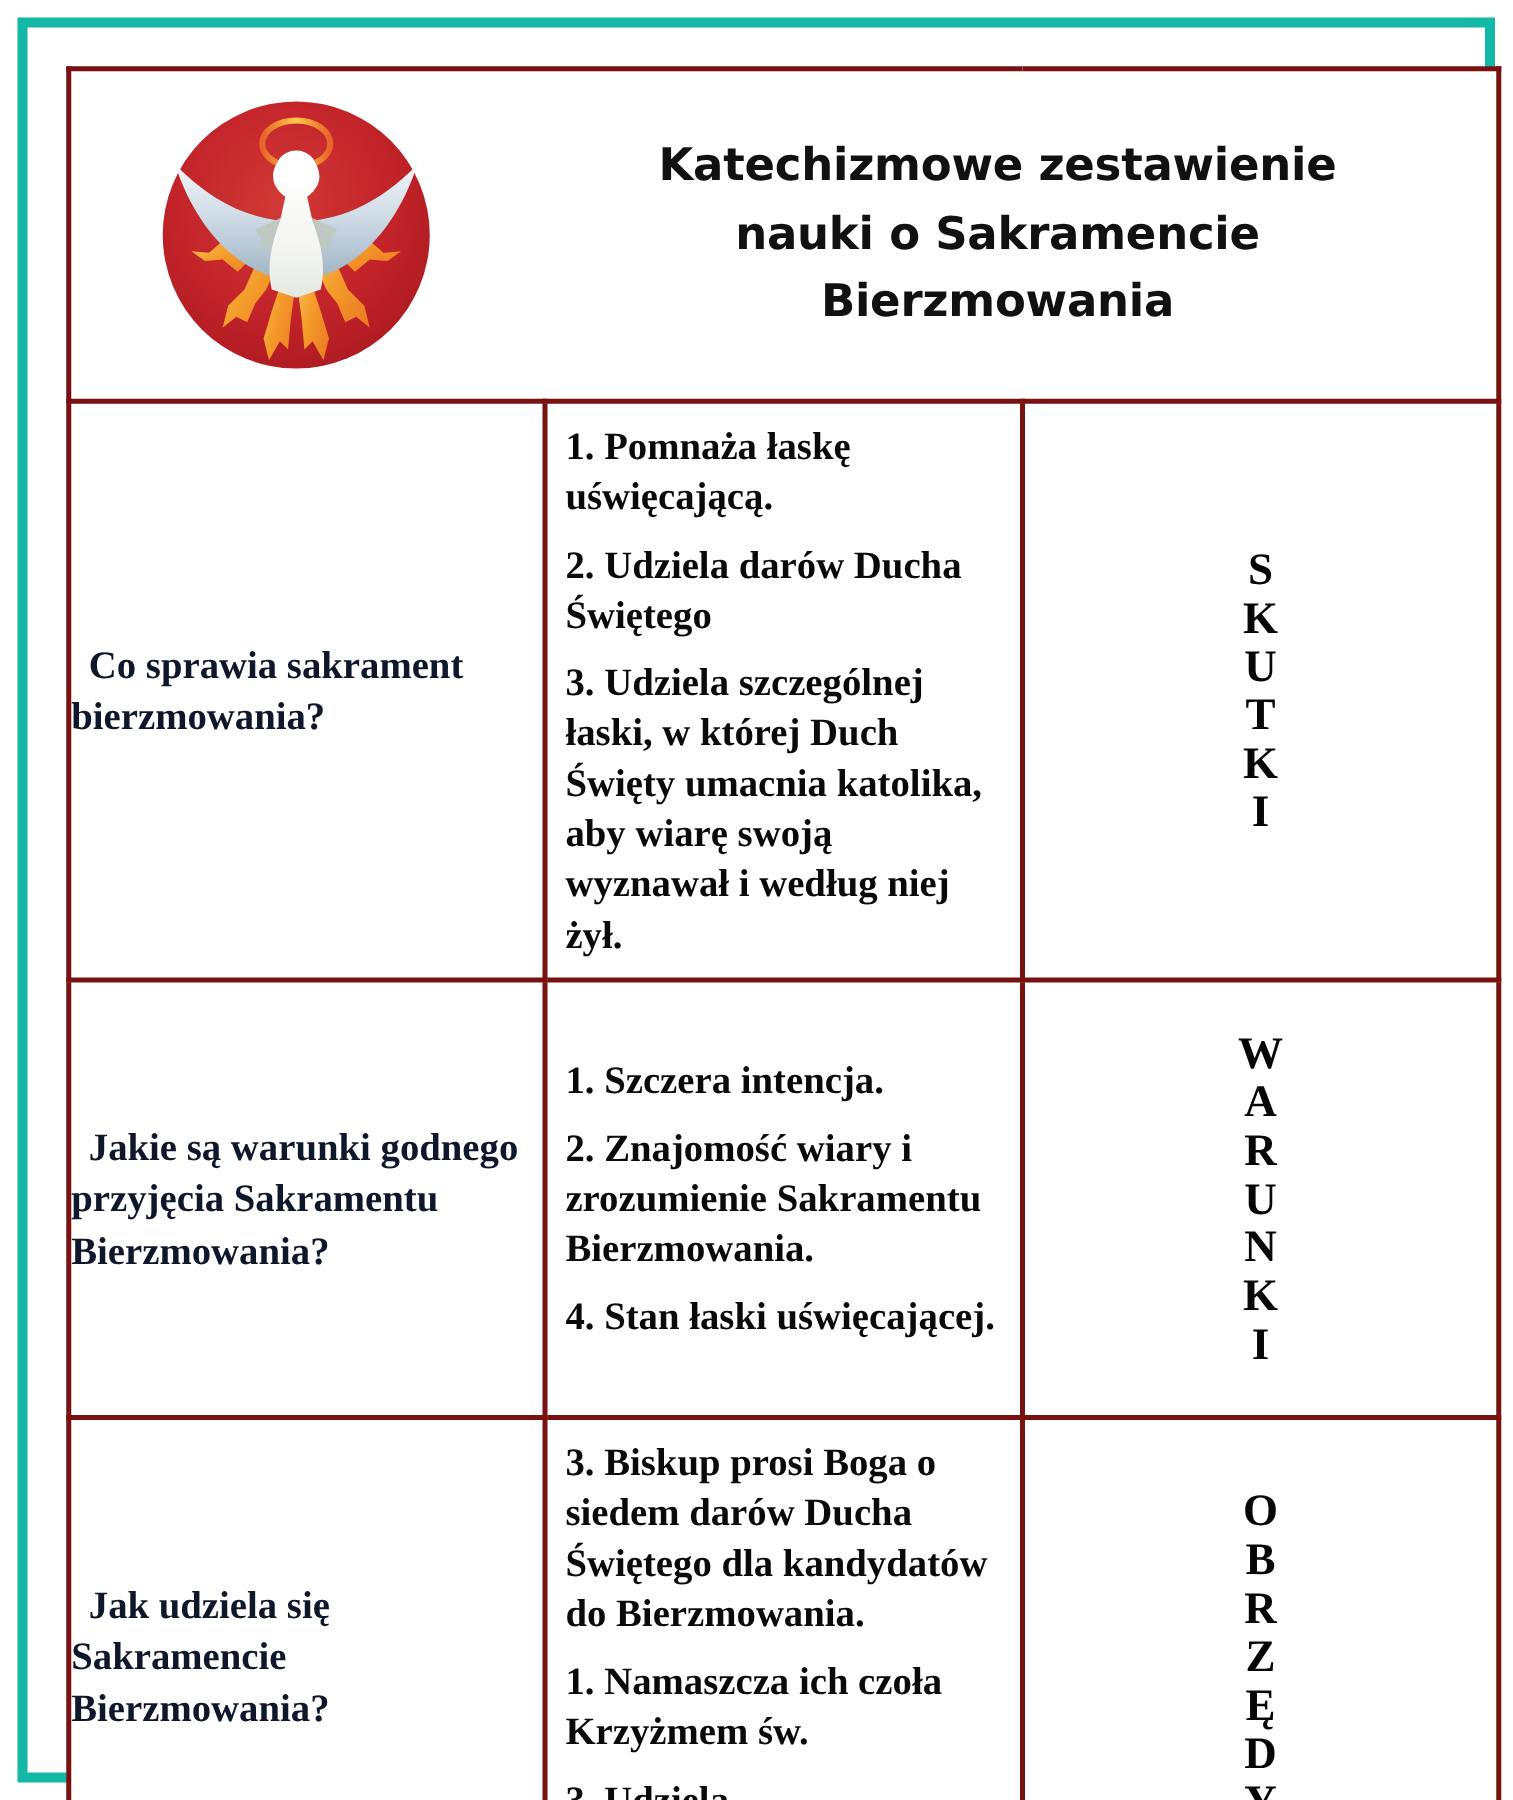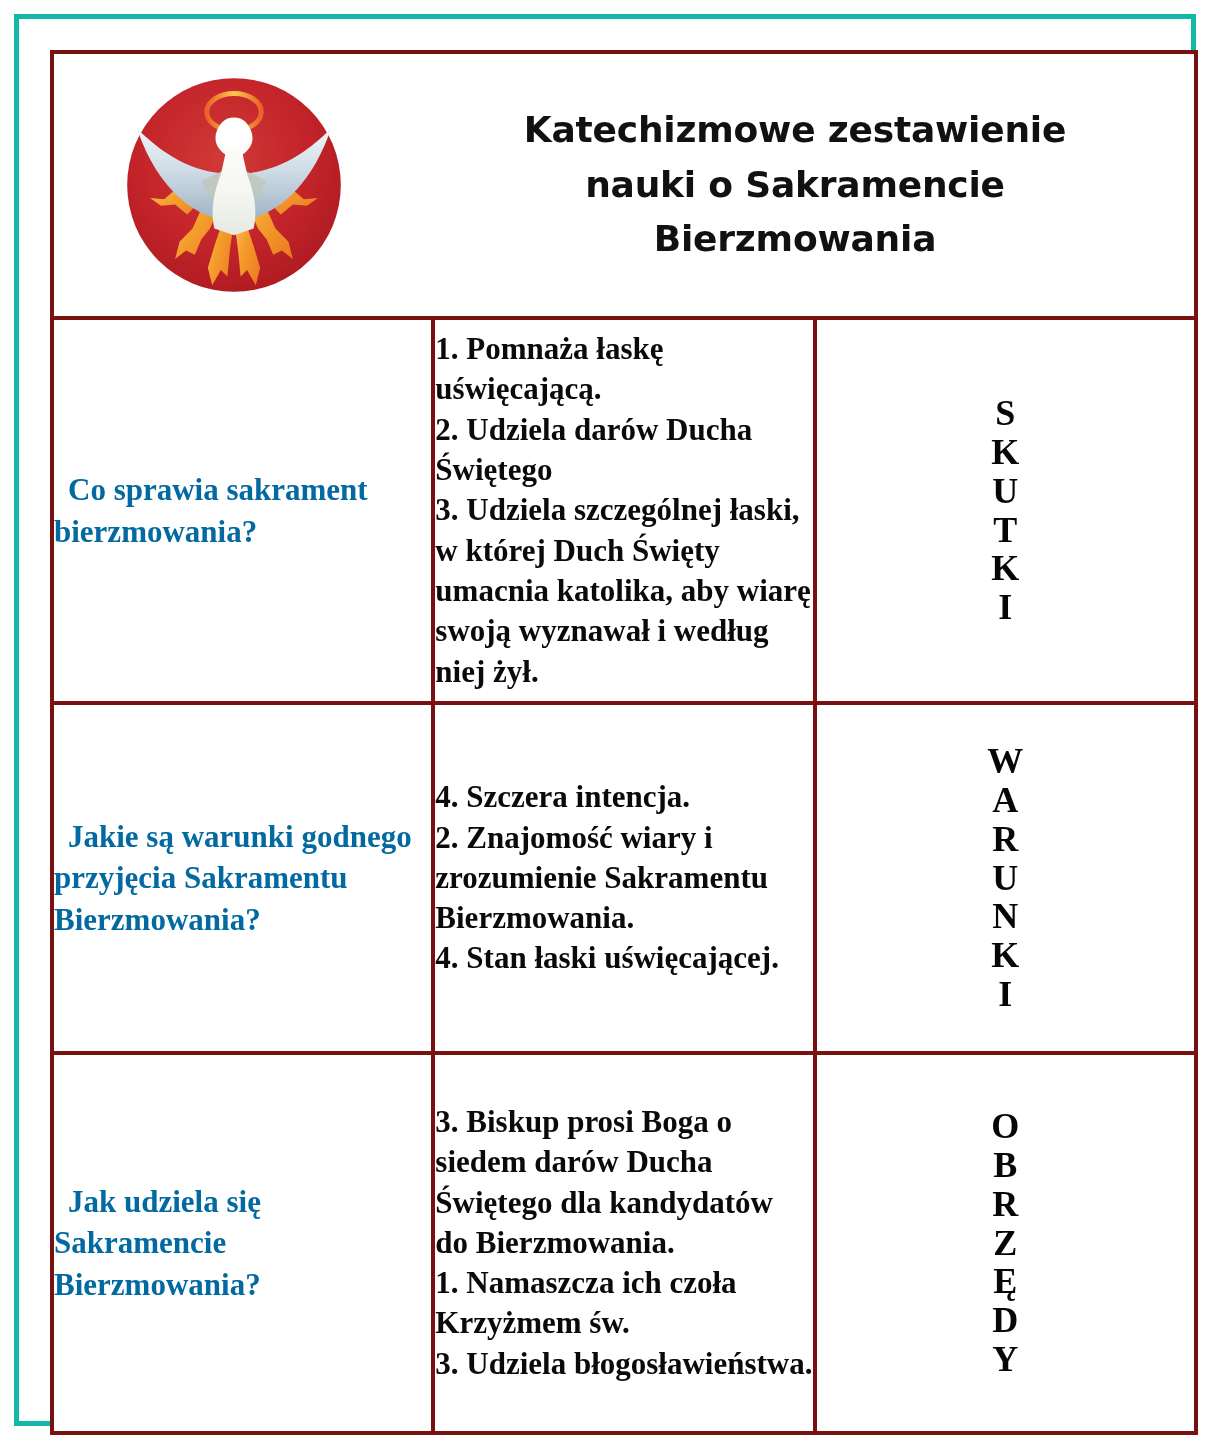--- a/index.html
+++ b/index.html
@@ -23,21 +23,21 @@
     background: #ffffff;
     overflow: hidden;
   }
   .outer-frame {
     position: absolute;
     left: 14px;
     top: 14px;
     width: 1182px;
     height: 1412px;
     box-sizing: border-box;
-    border: 5px solid #14b8a6;
+    border: 8px solid #14b8a6;
     background: #ffffff;
   }
 
   
   .tbl-wrap {
     position: absolute;
     left: 31px;
     top: 31px;
     width: 1148px;
     height: 1381px;
@@ -113,31 +113,31 @@
     padding: 4px 0;
     text-align: center;
     vertical-align: middle;
   }
 
   .q-text {
     font-family: "Liberation Serif", serif;
     font-weight: bold;
     font-size: 31px;
     line-height: 1.34;
-    color: #0369a1;
+    color: #0f172a;
     text-indent: 14px;
   }
   .a-list {
     font-family: "Liberation Serif", serif;
     font-weight: bold;
     font-size: 31px;
     line-height: 1.30;
     color: #0a0a0a;
   }
-  .a-list .a-item { margin: 0; padding: 0; }
+  .a-list .a-item { margin: 14px; padding: 0; }
 
   
   .vlabel {
     font-family: "Liberation Serif", serif;
     font-weight: bold;
     font-size: 36px;
     line-height: 1.08;
     color: #060606;
     letter-spacing: 0px;
     text-align: center;
@@ -259,21 +259,21 @@
             </div>
           </td>
         </tr>
 
         <tr class="row-2">
           <td class="q-cell">
             <div class="q-text">Jakie są warunki godnego przyjęcia Sakramentu Bierzmowania?</div>
           </td>
           <td class="a-cell">
             <div class="a-list">
-              <div class="a-item">4. Szczera intencja.</div>
+              <div class="a-item">1. Szczera intencja.</div>
               <div class="a-item">2. Znajomość wiary i zrozumienie Sakramentu Bierzmowania.</div>
               <div class="a-item">4. Stan łaski uświęcającej.</div>
             </div>
           </td>
           <td class="label-cell">
             <div class="vlabel">
               <span>W</span>
               <span>A</span>
               <span>R</span>
               <span>U</span>

